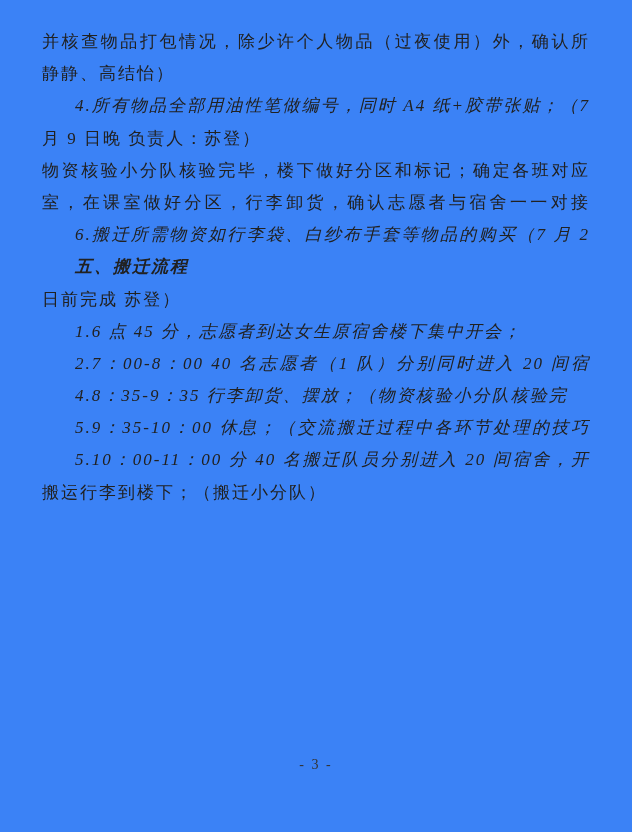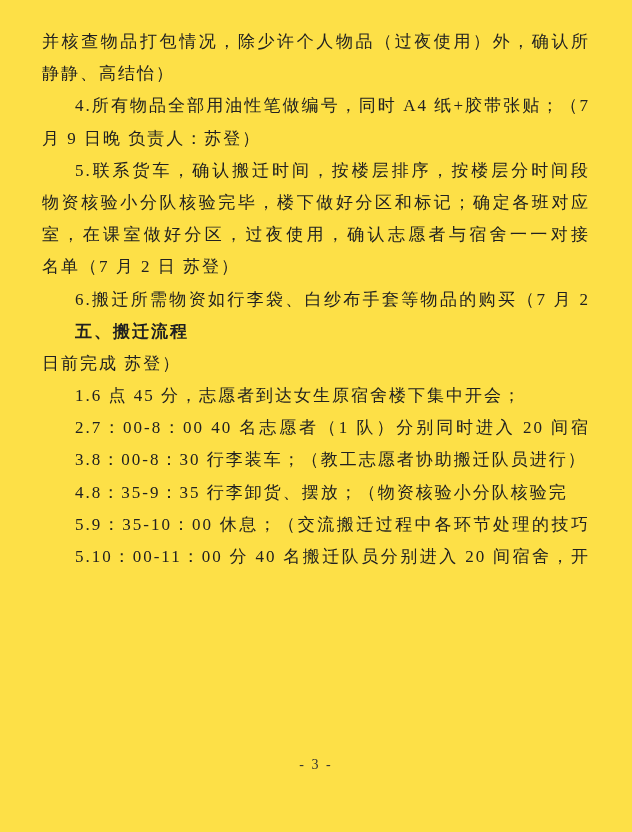--- a/index.html
+++ b/index.html
@@ -4,41 +4,42 @@
 <style>
   html, body {
     margin: 0;
     padding: 0;
     background: #ffffff;
   }
   .page {
     position: relative;
     width: 632px;
     height: 832px;
-    background: #fde047;
+    background: #3b82f6;
     overflow: hidden;
     font-family: "Liberation Serif", "DejaVu Serif", serif;
     color: #212121;
   }
   .content {
     position: absolute;
     left: 42px;
     top: 26px;
     width: 548px;
   }
   .line {
     height: 32.2px;
     line-height: 32.2px;
     font-size: 17px;
     letter-spacing: 2px;
     white-space: normal;
     overflow: hidden;
   }
   .line.indent {
     text-indent: 33px;
+    font-style: italic;
   }
   .line.justify {
     text-align: justify;
     text-align-last: justify;
   }
   .line.heading {
     font-weight: bold;
   }
   .footer {
     position: absolute;
@@ -53,28 +54,26 @@
 </style>
 </head>
 <body>
 
 <div class="page">
   <div class="content">
     <div class="line justify">并核查物品打包情况，除少许个人物品（过夜使用）外，确认所</div>
     <div class="line">静静、高结怡）</div>
     <div class="line indent justify">4.所有物品全部用油性笔做编号，同时 A4 纸+胶带张贴；（7</div>
     <div class="line">月 9 日晚 负责人：苏登）</div>
-    <div class="line indent justify">5.联系货车，确认搬迁时间，按楼层排序，按楼层分时间段</div>
     <div class="line justify">物资核验小分队核验完毕，楼下做好分区和标记；确定各班对应课</div>
-    <div class="line justify">室，在课室做好分区，过夜使用，确认志愿者与宿舍一一对接</div>
-    <div class="line">名单（7 月 2 日 苏登）</div>
+    <div class="line justify">室，在课室做好分区，行李卸货，确认志愿者与宿舍一一对接</div>
     <div class="line indent justify">6.搬迁所需物资如行李袋、白纱布手套等物品的购买（7 月 2</div>
     <div class="line indent heading">五、搬迁流程</div>
     <div class="line">日前完成 苏登）</div>
     <div class="line indent">1.6 点 45 分，志愿者到达女生原宿舍楼下集中开会；</div>
     <div class="line indent justify">2.7：00-8：00 40 名志愿者（1 队）分别同时进入 20 间宿舍，</div>
-    <div class="line indent">3.8：00-8：30 行李装车；（教工志愿者协助搬迁队员进行）</div>
     <div class="line indent">4.8：35-9：35 行李卸货、摆放；（物资核验小分队核验完毕）</div>
     <div class="line indent justify">5.9：35-10：00 休息；（交流搬迁过程中各环节处理的技巧</div>
     <div class="line indent justify">5.10：00-11：00 分 40 名搬迁队员分别进入 20 间宿舍，开始</div>
+    <div class="line">搬运行李到楼下；（搬迁小分队）</div>
   </div>
   <div class="footer">- 3 -</div>
 </div>
 
 </body></html>

